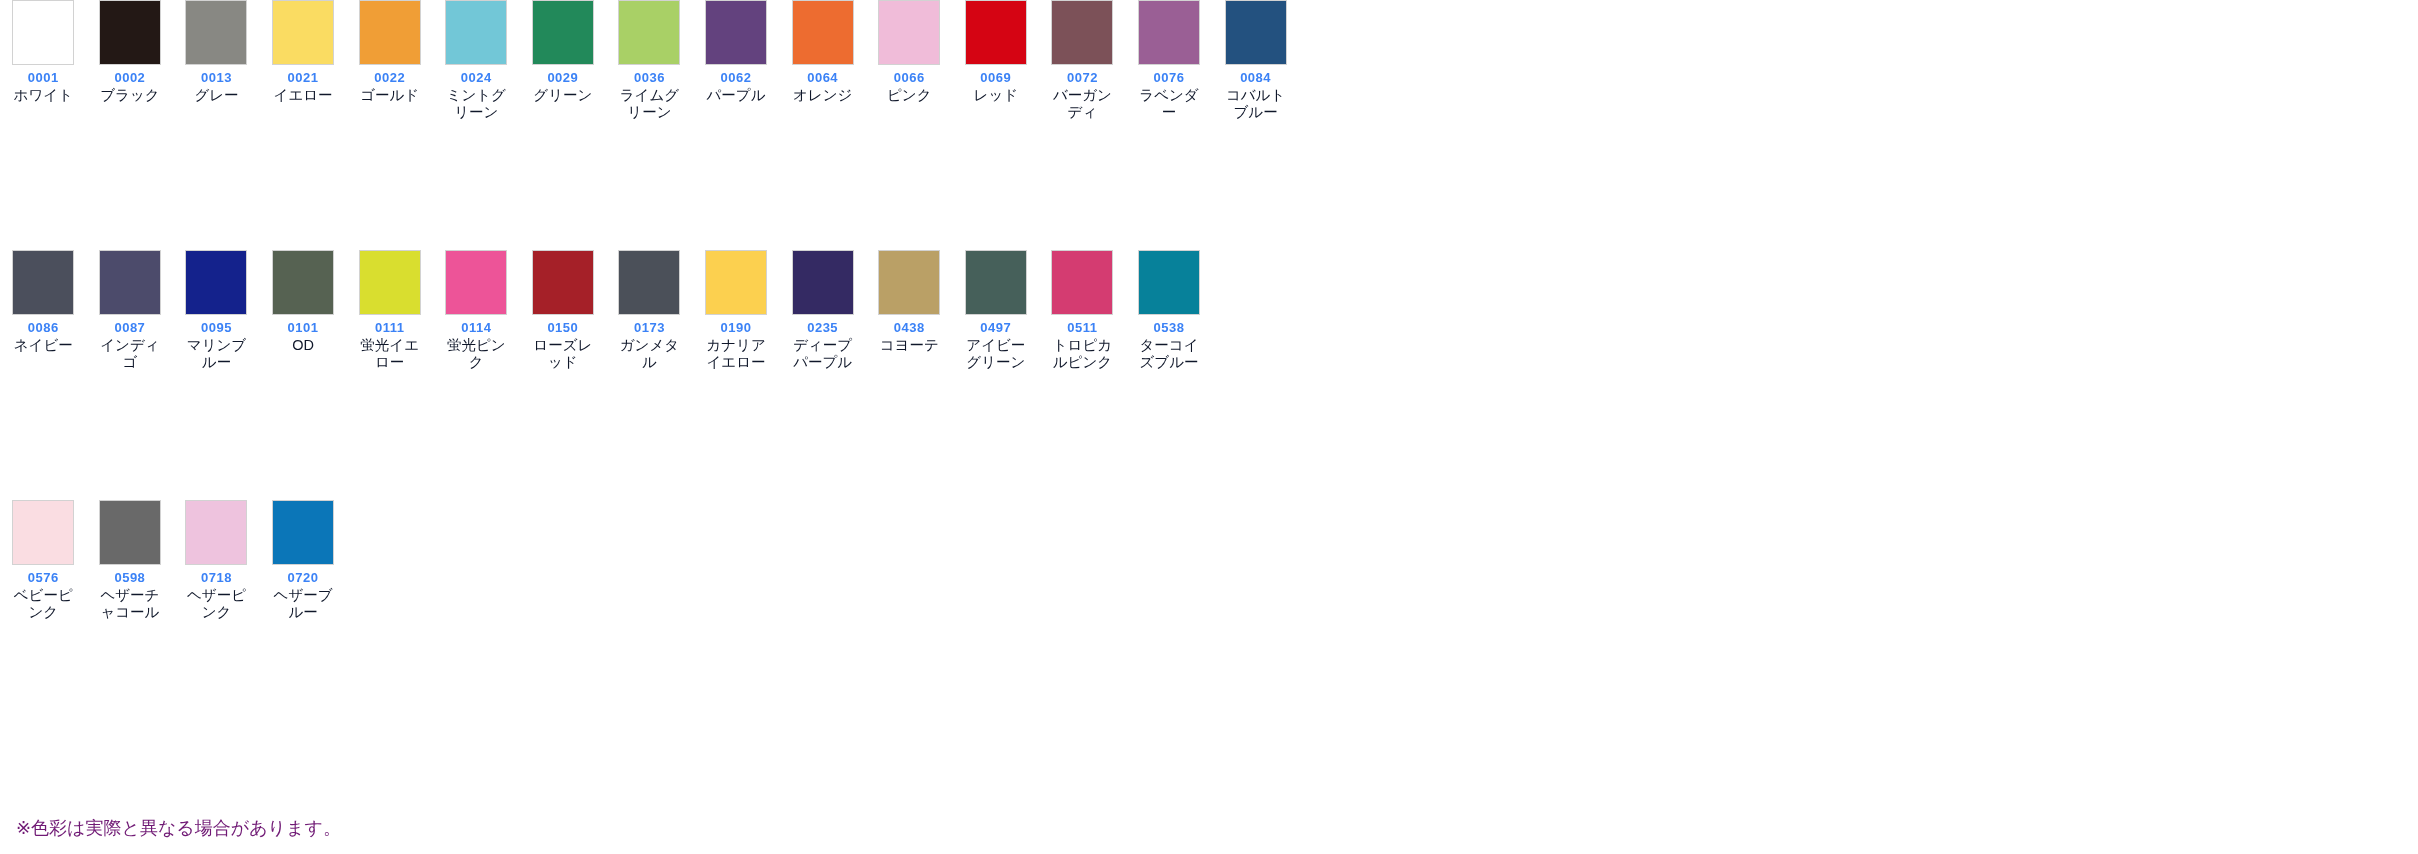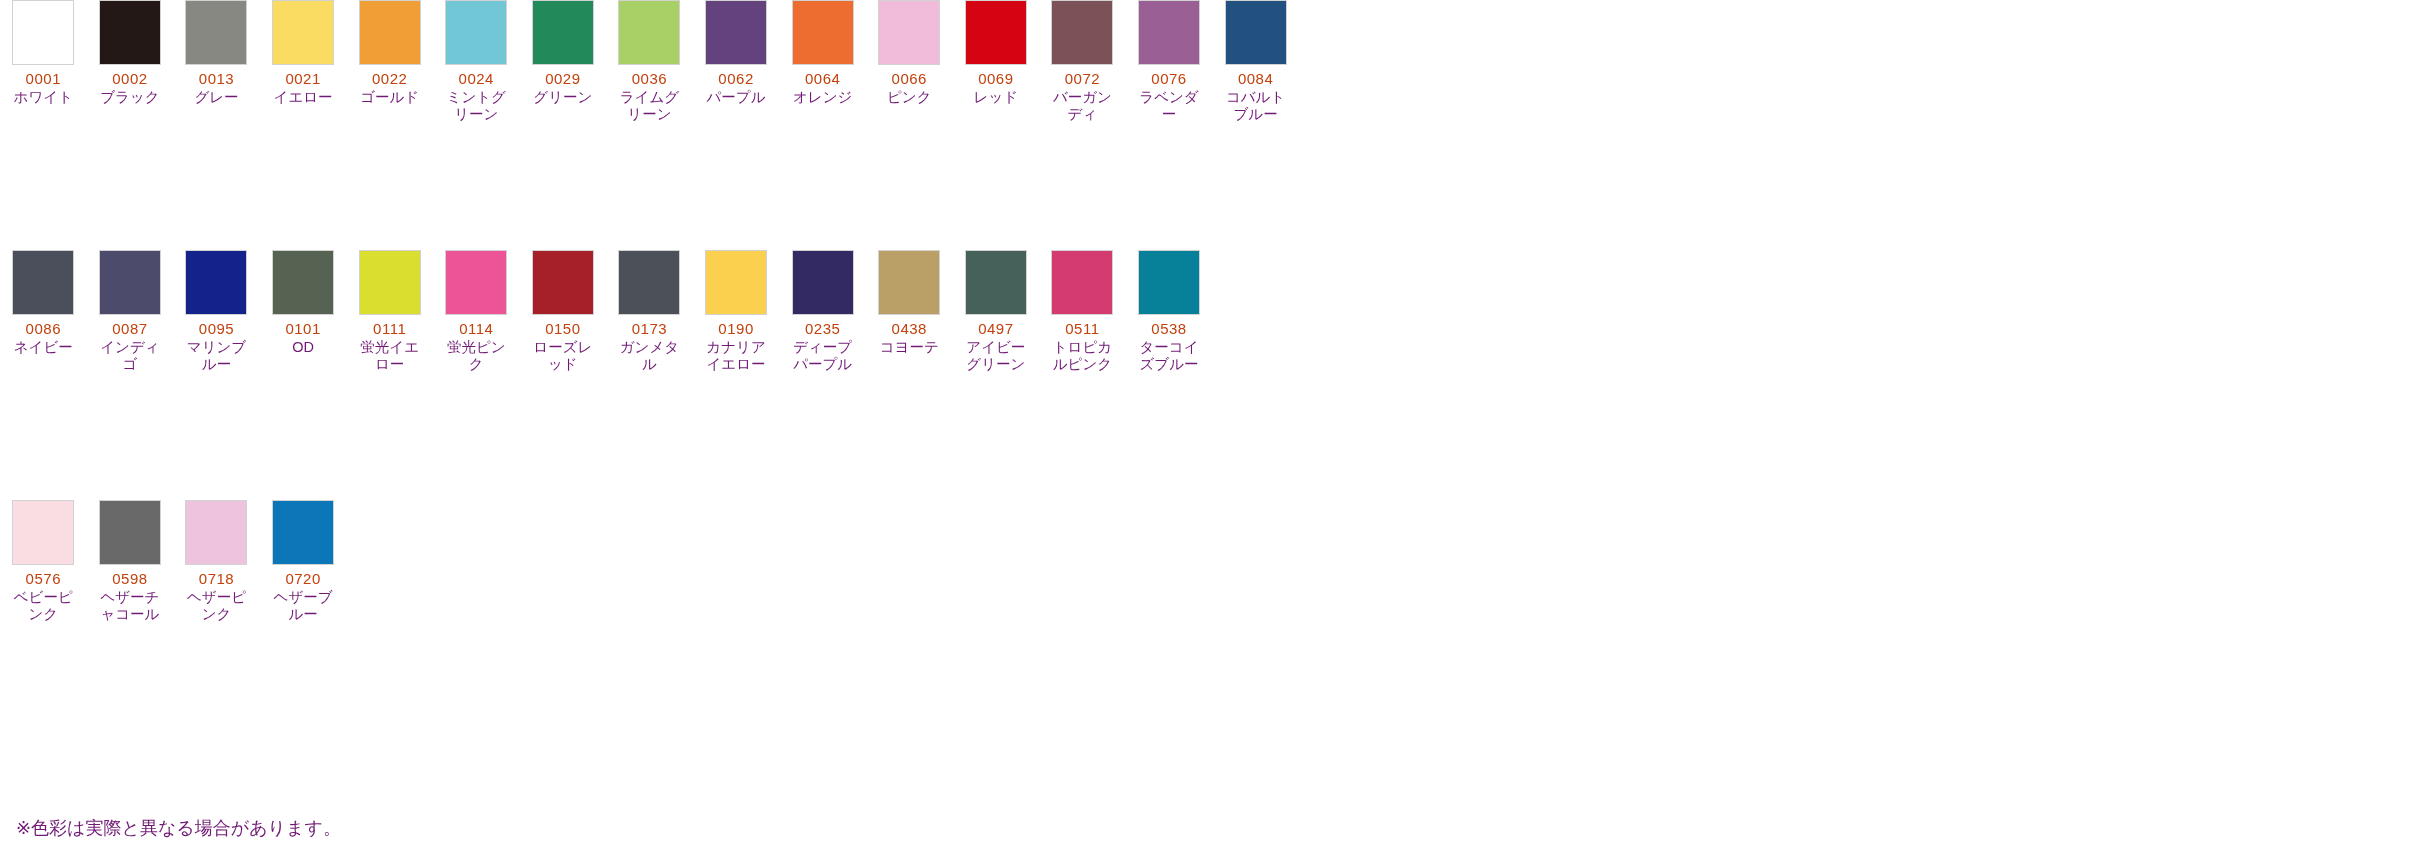--- a/index.html
+++ b/index.html
@@ -48,34 +48,34 @@
   }
   .swatch-chip {
     width: 62px;
     height: 65px;
     border: 1px solid #d2d2d2;
     box-sizing: border-box;
     background: #fff;
   }
   .swatch-code {
     margin-top: 6px;
-    font-size: 15px;
-    font-weight: normal;
+    font-size: 13px;
+    font-weight: bold;
     letter-spacing: 0.5px;
     line-height: 1.05;
-    color: #c2410c;
+    color: #3b82f6;
     text-align: center;
     white-space: nowrap;
   }
   .swatch-name {
     margin-top: 2px;
     font-size: 14.5px;
     font-weight: normal;
     line-height: 1.22;
-    color: #701a75;
+    color: #0f172a;
     text-align: center;
     width: 72px;
     word-break: break-all;
     overflow-wrap: anywhere;
   }
   .chart-note {
     position: absolute;
     left: 16px;
     top: 818px;
     font-size: 18px;

